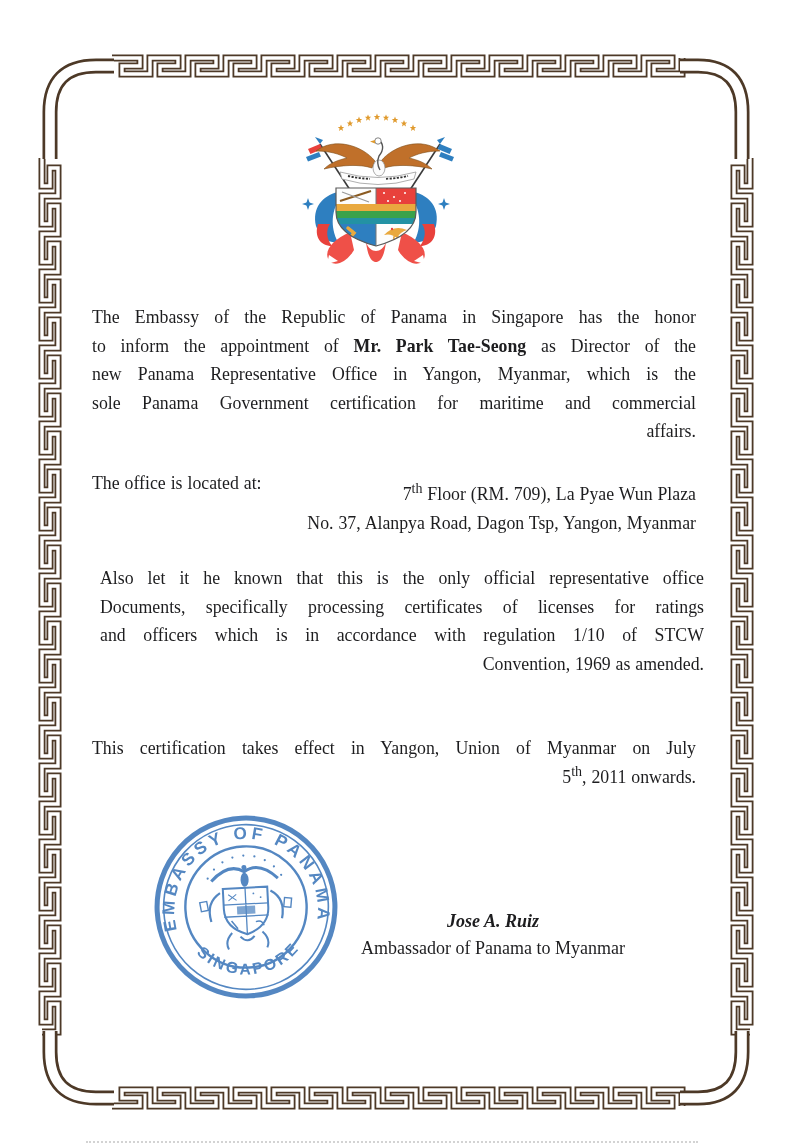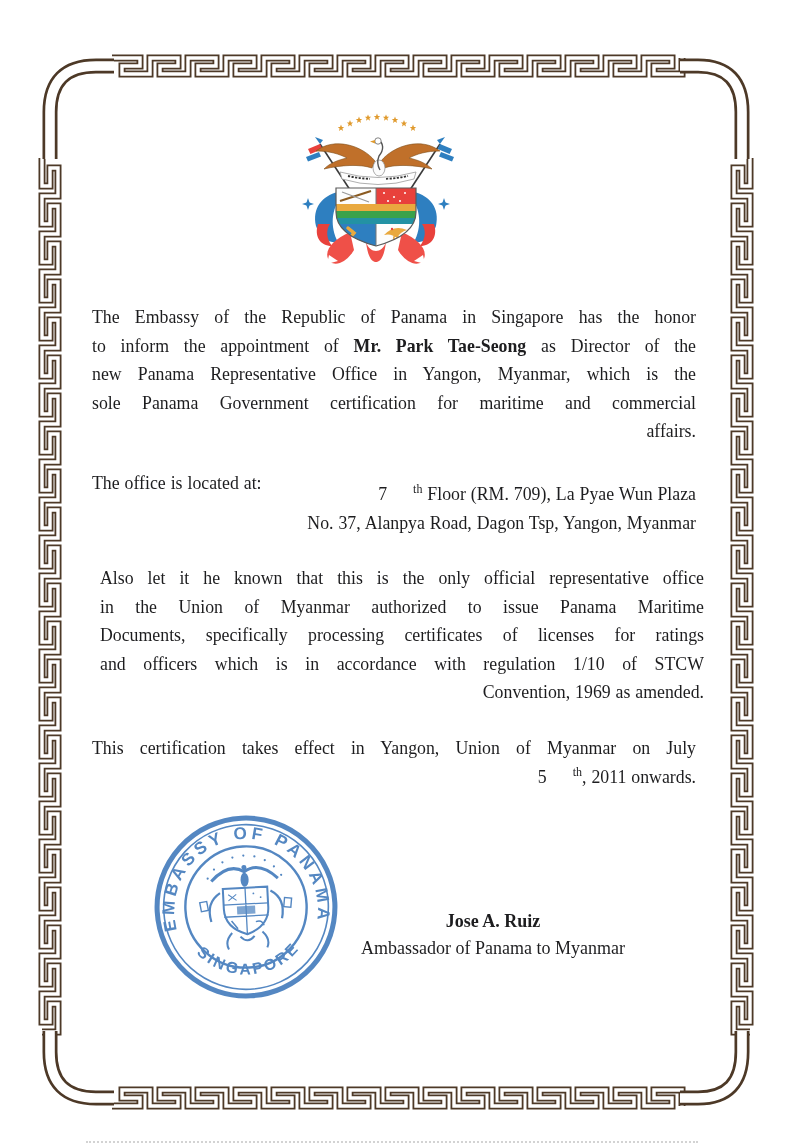--- a/index.html
+++ b/index.html
@@ -13,27 +13,27 @@
   svg.border-svg{position:absolute;left:0;top:0;width:788px;height:1148px;}
   .mb{fill:none;stroke:var(--border);stroke-width:7;}
   .mw{fill:none;stroke:#ffffff;stroke-width:3.4;}
   .eb{fill:none;stroke:var(--border);stroke-width:15;}
   .ew{fill:none;stroke:#ffffff;stroke-width:9.6;}
   .emblem{position:absolute;left:296px;top:112px;width:168px;height:152px;}
   .blk{position:absolute;left:92px;width:604px;font-size:17.8px;line-height:28.6px;word-spacing:0.5px;}
   .jline{text-align:justify;text-align-last:justify;}
   .lline{text-align:right;}
   b{font-weight:bold;}
-  sup{font-size:12px;line-height:0;margin-left:26px;}
+  sup{font-size:14px;line-height:0;}
   .p1{top:303px;} .located{top:469px;} .addr{top:480px;} .p3{top:564px;margin-left:8px;} .p4{top:734px;}
   .seal{position:absolute;left:150px;top:811px;width:192px;height:192px;opacity:0.95;}
   .seal text{font-family:"Liberation Sans","DejaVu Sans",sans-serif;font-weight:bold;fill:var(--seal);}
   .seal .ln{stroke:var(--seal);fill:none;}
   .sig{position:absolute;left:350px;top:908px;width:286px;text-align:center;font-size:18px;line-height:27px;}
-  .sig-name{font-weight:bold;}
+  .sig-name{font-weight:bold;font-style:italic;}
   .artifact{position:absolute;left:86px;top:1141px;width:612px;border-top:2px dotted #c9c9c9;opacity:.8;}
 </style>
 </head>
 <body>
 
 <div class="page">
 
   <svg class="border-svg" viewBox="0 0 788 1148" aria-hidden="true">
     <path class="mb" d="M112,58h28v8h-18v8h28v-16h28v8h-18v8h28v-16h28v8h-18v8h28v-16h28v8h-18v8h28v-16h28v8h-18v8h28v-16h28v8h-18v8h28v-16h28v8h-18v8h28v-16h28v8h-18v8h28v-16h28v8h-18v8h28v-16h28v8h-18v8h28v-16h28v8h-18v8h28v-16h28v8h-18v8h28v-16h28v8h-18v8h28v-16h28v8h-18v8h28v-16h28v8h-18v8h28v-16"></path>    
       <path class="mw" d="M112,58h28v8h-18v8h28v-16h28v8h-18v8h28v-16h28v8h-18v8h28v-16h28v8h-18v8h28v-16h28v8h-18v8h28v-16h28v8h-18v8h28v-16h28v8h-18v8h28v-16h28v8h-18v8h28v-16h28v8h-18v8h28v-16h28v8h-18v8h28v-16h28v8h-18v8h28v-16h28v8h-18v8h28v-16h28v8h-18v8h28v-16h28v8h-18v8h28v-16h28v8h-18v8h28v-16"></path>
@@ -161,21 +161,20 @@
 
   <div class="blk located">The office is located at:</div>
 
   <div class="blk addr">
     <div class="lline"><span>7</span><sup>th</sup><span> Floor (RM. 709), La Pyae Wun Plaza</span></div>
     <div class="lline">No. 37, Alanpya Road, Dagon Tsp, Yangon, Myanmar</div>
   </div>
 
   <div class="blk p3">
     <div class="jline">Also let it he known that this is the only official representative office</div>
-    <div class="jline">in the Union of Myanmar authorized to issue Panama Maritime</div>
     <div class="jline">Documents, specifically processing certificates of licenses for ratings</div>
     <div class="jline">and officers which is in accordance with regulation 1/10 of STCW</div>
     <div class="lline">Convention, 1969 as amended.</div>
   </div>
 
   <div class="blk p4">
     <div class="jline">This certification takes effect in Yangon, Union of Myanmar on July</div>
     <div class="lline"><span>5</span><sup>th</sup><span>, 2011 onwards.</span></div>
   </div>
 

